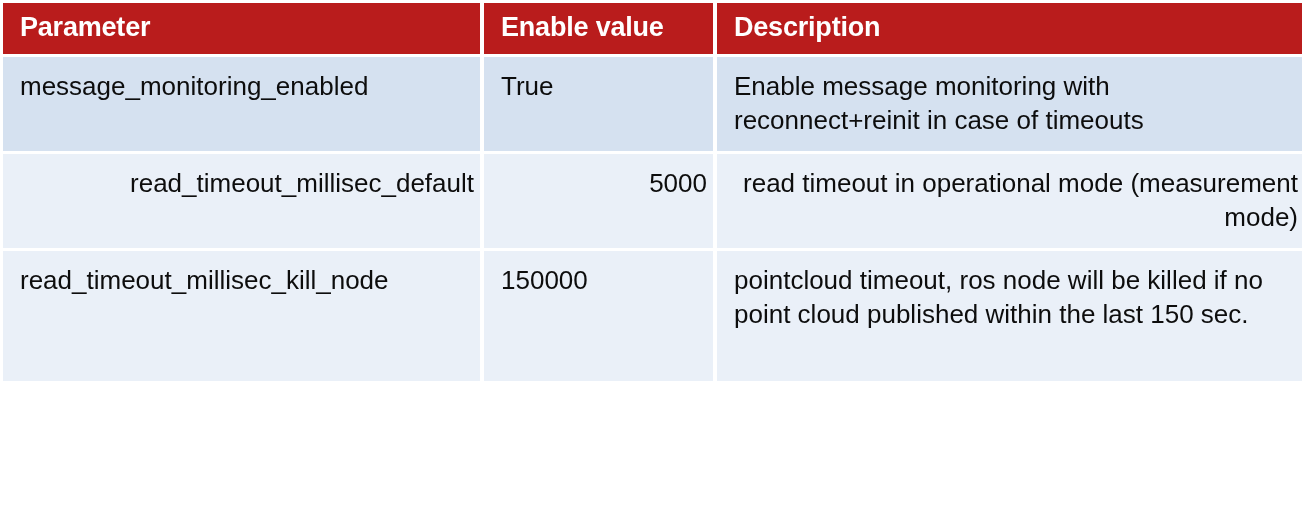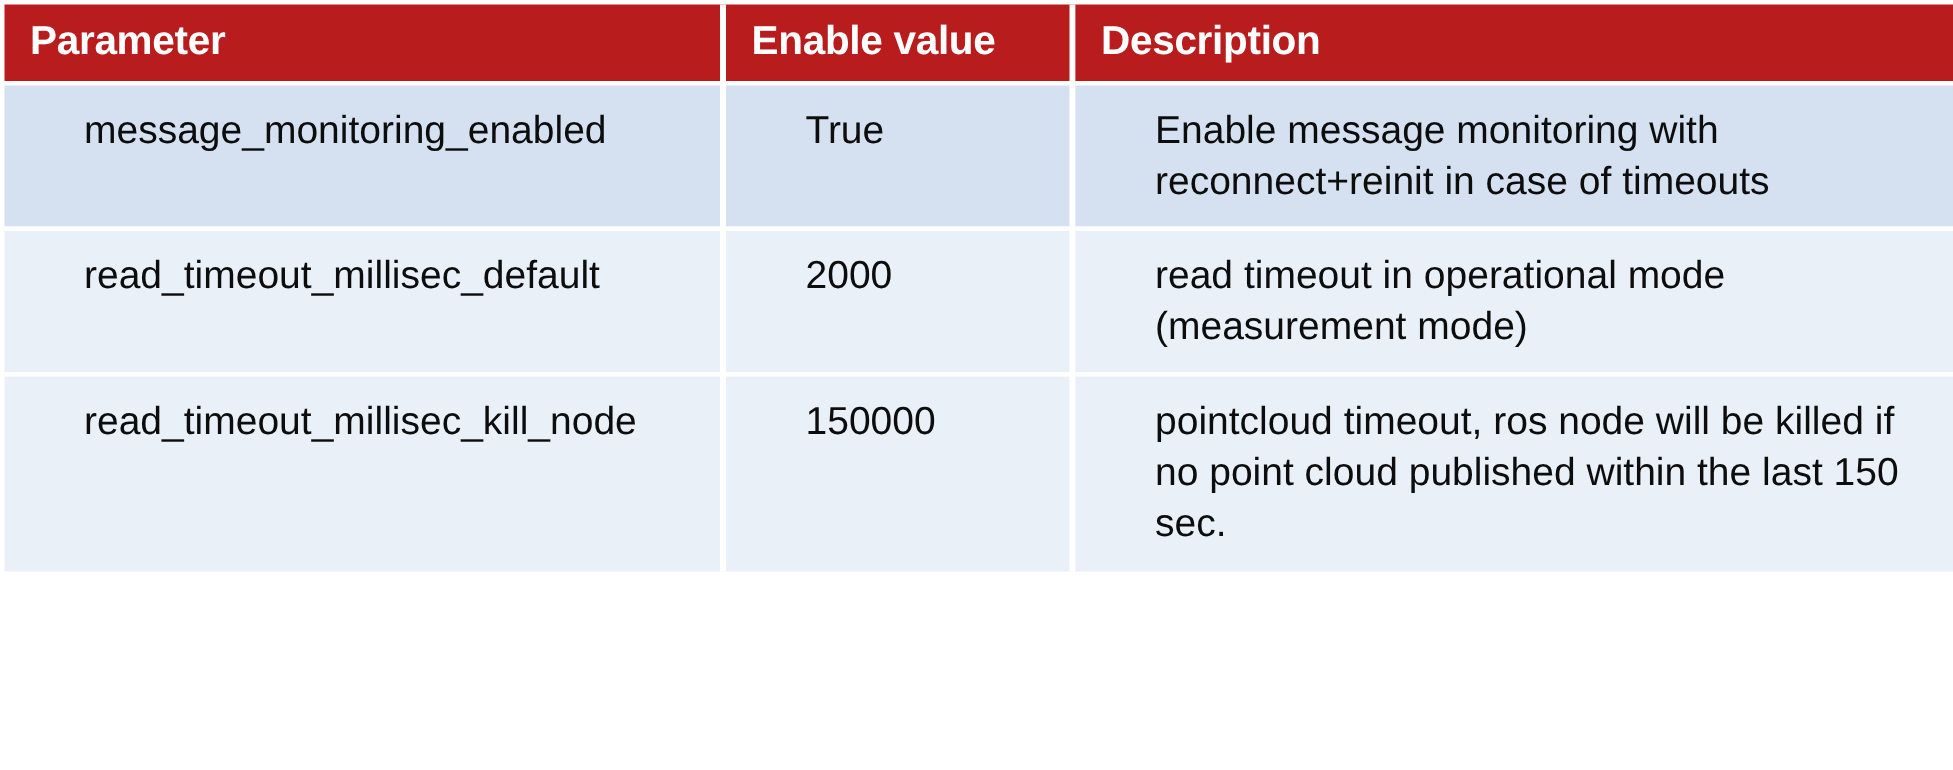--- a/index.html
+++ b/index.html
@@ -69,25 +69,25 @@
     word-wrap: break-word;
     overflow-wrap: break-word;
   }
   tbody td.last-col { border-right: none; padding-right: 4px; }
 
   tbody tr.band-dark td { background: #D5E1F0; }
   tbody tr.band-light td { background: #EAF0F8; }
 
   
   tbody tr.h-1 td { height: 93px; }
-  tbody tr.h-2 td { height: 95px; }
+  tbody tr.h-2 td { height: 95px; text-align: right; }
   tbody tr.h-3 td { height: 135px; }
   tbody tr.h-4 td { height: 133px; }
 
-  .cell-text { display: block; margin-left: 36px; }
+  .cell-text { display: block; }
 </style>
 </head>
 <body>
 
 <div id="table-root">
   <table class="param-table">
     <colgroup>
       <col class="col-param">
       <col class="col-default">
       <col class="col-desc">
@@ -109,21 +109,21 @@
           </td>
         <td class="last-col">
             <span class="cell-text">Enable message monitoring with reconnect+reinit in case of timeouts</span>
           </td>
       </tr>
       <tr class="band-light h-2">
         <td>
             <span class="cell-text">read_timeout_millisec_default</span>
           </td>
         <td>
-            <span class="cell-text">2000</span>
+            <span class="cell-text">5000</span>
           </td>
         <td class="last-col">
             <span class="cell-text">read timeout in operational mode (measurement mode)</span>
           </td>
       </tr>
       <tr class="band-light h-4">
         <td>
             <span class="cell-text">read_timeout_millisec_kill_node</span>
           </td>
         <td>

